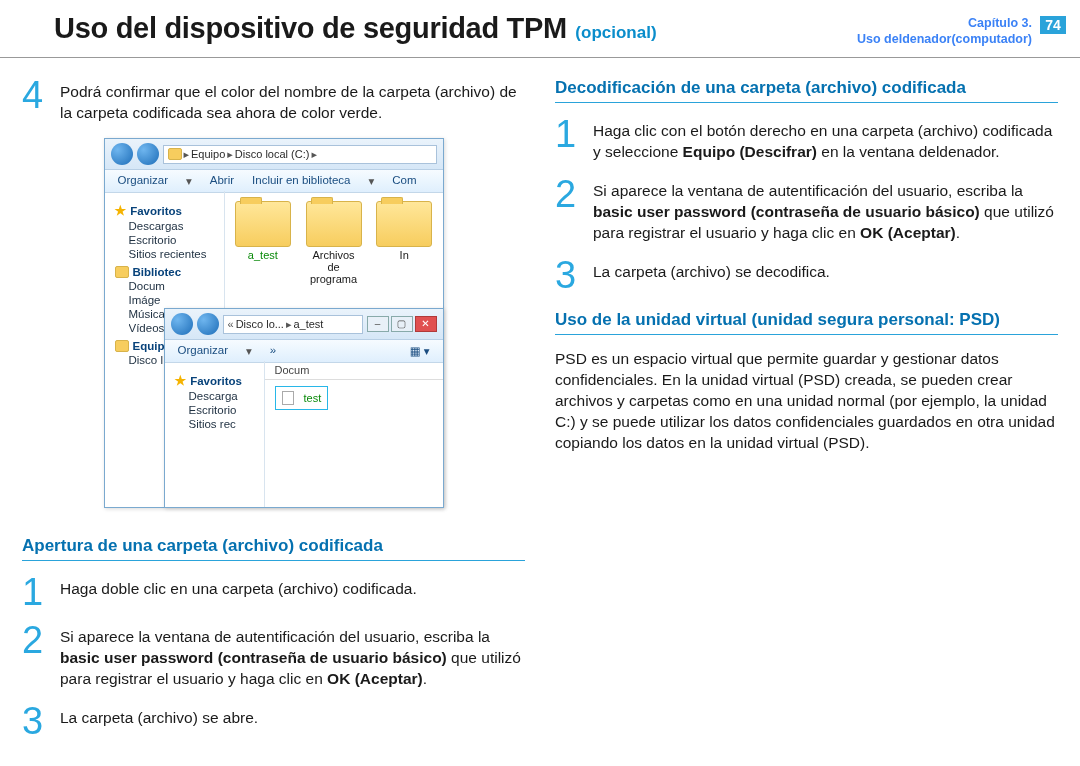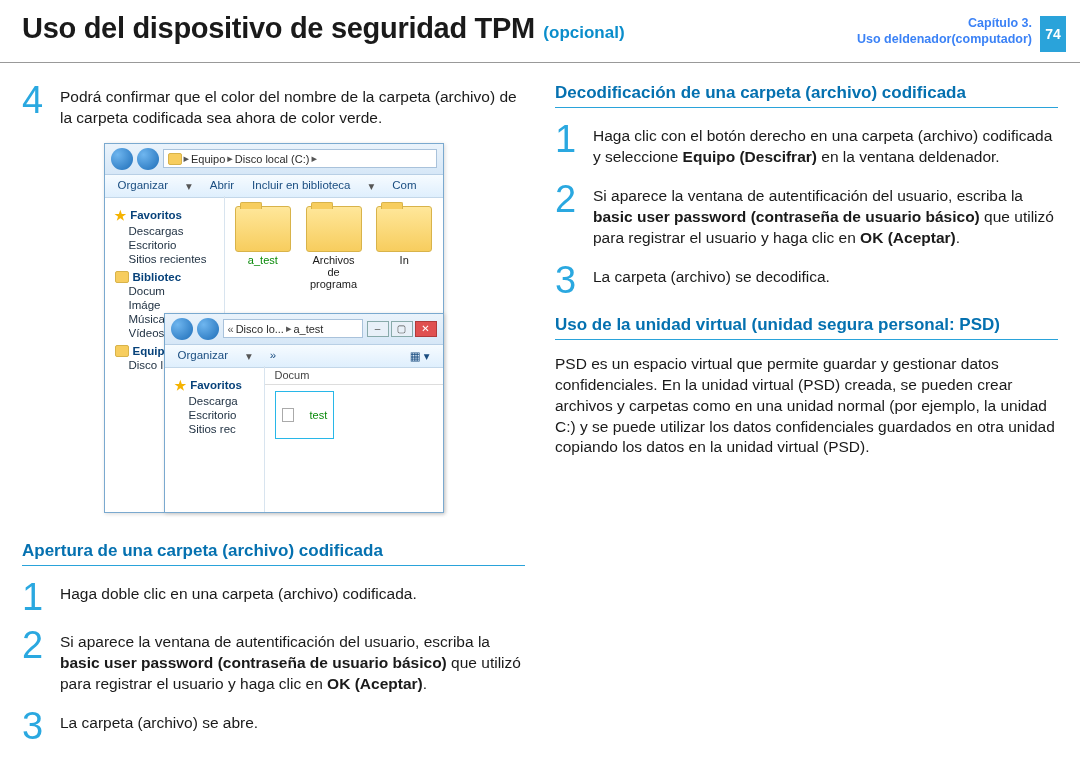--- a/index.html
+++ b/index.html
@@ -1,22 +1,22 @@
 <!DOCTYPE html>
 <html><head>
 <meta charset="utf-8">
 <style>
   * { margin: 0; padding: 0; box-sizing: border-box; }
   body { width: 1080px; height: 766px; font-family: "Segoe UI", Arial, sans-serif; color: #1a1a1a; position: relative; background: #fff; }
   .header { display: flex; align-items: flex-start; justify-content: space-between; padding: 12px 0 10px 22px; border-bottom: 1px solid #999; }
-  .h-title { font-size: 29px; font-weight: 700; letter-spacing: -0.3px; }
+  .h-title { font-size: 29px; font-weight: 700; letter-spacing: -0.3px; margin-left: 32px; }
   .h-subtitle { font-size: 17px; font-weight: 700; color: #0a8dcb; margin-left: 4px; }
   .h-right { display: flex; align-items: flex-start; gap: 8px; padding-right: 14px; padding-top: 4px;}
   .h-chapter { color: #3b82f6; font-weight: 700; font-size: 12.5px; text-align: right; line-height: 1.25; }
-  .h-page { width: 26px; height: 36px; background: #2aa3da; color: #fff; display: flex; align-items: center; justify-content: center; font-weight: 700; font-size: 14px; }
+  .h-page { width: 26px; height: 18px; background: #2aa3da; color: #fff; display: flex; align-items: center; justify-content: center; font-weight: 700; font-size: 14px; }
   .cols { display: flex; gap: 30px; padding: 20px 22px 0 22px; }
   .col { flex: 1; min-width: 0; }
   .step { display: flex; gap: 10px; margin-bottom: 14px; }
   .num { color: #2aa8e0; font-size: 38px; font-weight: 400; line-height: 0.9; min-width: 28px; font-family: "Segoe UI Light", "Segoe UI", sans-serif; }
   .step-txt { font-size: 15.5px; line-height: 1.35; padding-top: 4px; }
   .sect-head { color: #0571b0; font-size: 17px; font-weight: 700; border-bottom: 1.5px solid #2aa3da; padding-bottom: 4px; margin: 18px 0 14px 0; }
   .body-p { font-size: 15.5px; line-height: 1.35; margin-bottom: 10px; }
   b { font-weight: 700; }
   
   .thumb-wrap { position: relative; width: 340px; height: 380px; margin: 10px auto 10px; }
@@ -33,21 +33,21 @@
   .side-item { color:#234; margin:2px 0 2px 14px; white-space:nowrap; overflow:hidden; text-overflow:clip;}
   .main { position:absolute; left:120px; top:52px; right:0; bottom:0; padding:10px; display:flex; gap:14px; align-items:flex-start;}
   .folder { width:70px; text-align:center; font-size:11px;}
   .folder .ficon { width:56px; height:46px; margin:0 auto 2px; background:linear-gradient(#ffe79a,#f7cd5e); border:1px solid #d8b34a; border-radius:3px; position:relative;}
   .folder .ficon::before{content:""; position:absolute; left:4px; top:-5px; width:20px; height:6px; background:#f7cd5e; border:1px solid #d8b34a; border-bottom:none; border-radius:2px 2px 0 0;}
   .fname-green { color: #0a8a0a !important; }
   .win2 { left:60px; top:170px; width:280px; height:200px; }
   .win2-ctrls { display:flex; gap:2px; margin-left:auto;}
   .wc { width:22px; height:16px; border:1px solid #8aa; background:#e8f0f8; font-size:10px; text-align:center; line-height:14px; color:#555;}
   .wc.close { background:#e05050; color:#fff; border-color:#b03a3a;}
-  .file-row { border:1.5px solid #28b7e8; padding:16px 6px; display:inline-flex; align-items:center; gap:16px; margin:6px 10px; font-size:11px;}
+  .file-row { border:1.5px solid #28b7e8; padding:4px 6px; display:inline-flex; align-items:center; gap:10px; margin:6px 10px; font-size:11px;}
   .file-ico { width:12px; height:14px; border:1px solid #aaa; background:#fff;}
   .col-name { font-size:11px; color:#444; border-bottom:1px solid #ddd; padding:3px 10px;}
   .ico-sm{width:14px;height:12px;display:inline-block;background:#f7cd5e;border:1px solid #d8b34a;border-radius:2px;vertical-align:middle;}
   .ico-star{color:#f5b301;font-size:13px;}
 </style>
 </head>
 <body>
 
 <div class="header">
   <div>

